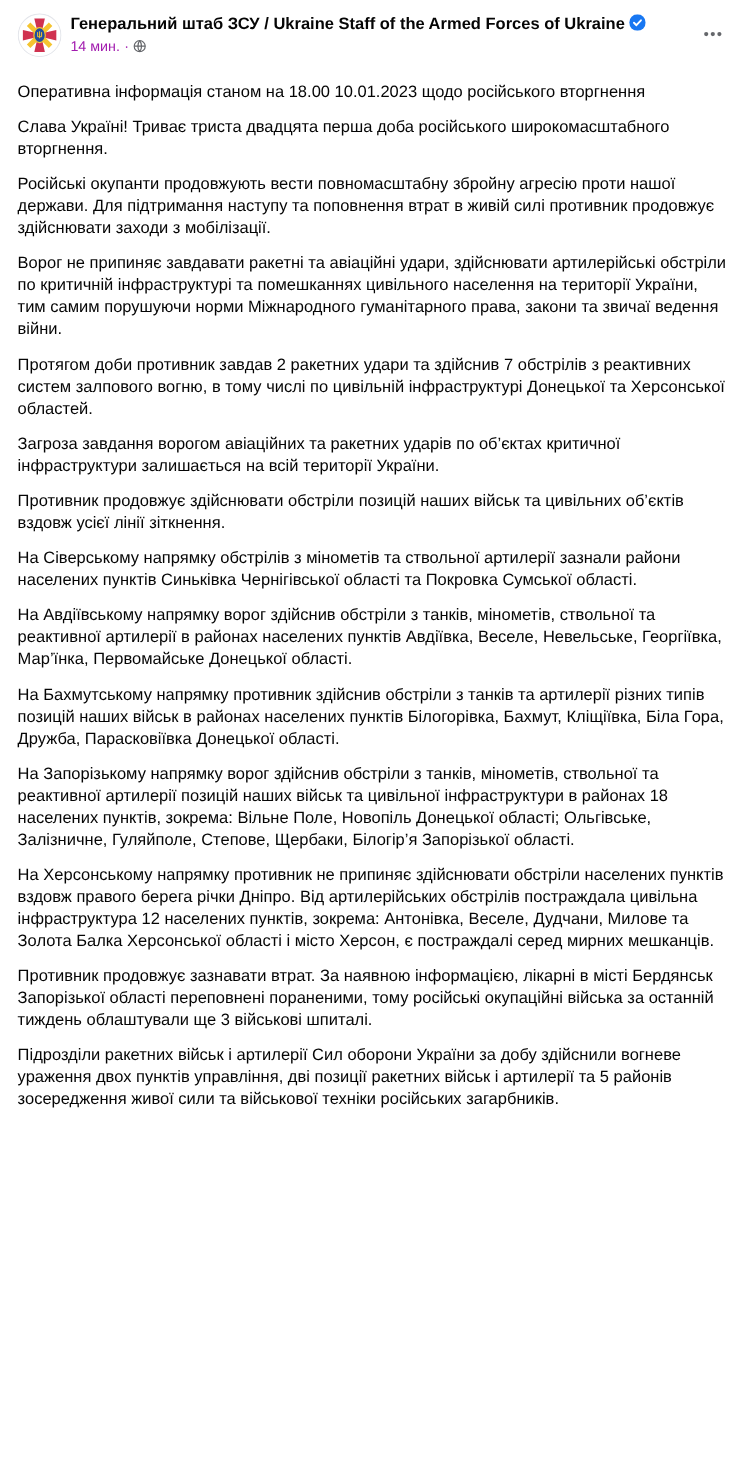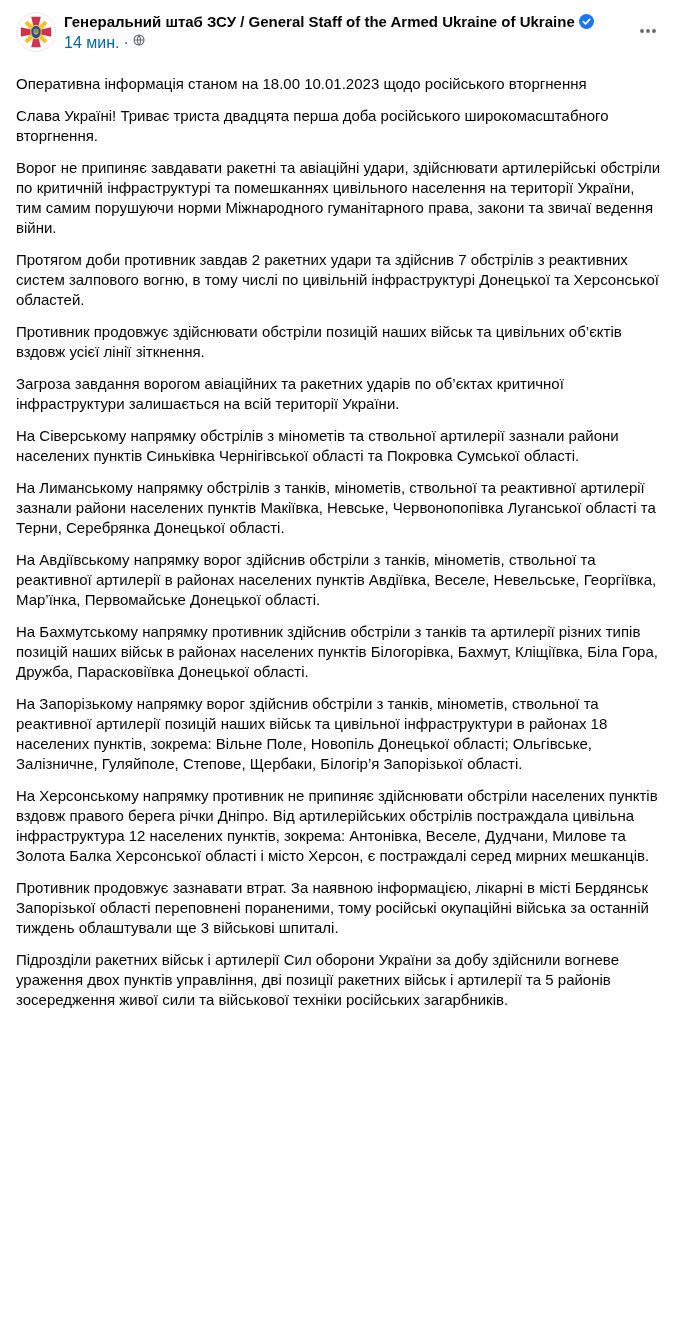--- a/index.html
+++ b/index.html
@@ -6,21 +6,21 @@
   .post{
     width:679px;min-height:1330px;background:#ffffff;box-sizing:border-box;
     font-family:"Liberation Sans",sans-serif;color:#050505;
   }
   .header{display:flex;align-items:flex-start;padding:12px 16px 4px 16px;}
   .avatar{width:40px;height:40px;border-radius:50%;flex:none;cursor:pointer;display:block;}
   .head-mid{margin-left:8px;flex:1;min-width:0;}
   .name-row{line-height:19px;}
   .page-name{font-size:15px;font-weight:700;color:#050505;cursor:pointer;}
   .verified{display:inline-block;vertical-align:-2px;margin-left:4px;}
-  .meta{margin-top:3px;font-size:16px;color:#0369a1;display:flex;}
+  .meta{margin-top:3px;font-size:13px;color:#a21caf;display:flex;align-items:center;}
   .meta .dot{margin:0 4px;}
   .globe{display:inline-block;vertical-align:-1px;}
   .menu-btn{flex:none;padding:6px 4px;margin-top:2px;cursor:pointer;border:none;background:none;line-height:0;}
   .body{padding:6px 16px 14px 16px;font-size:15px;line-height:20px;color:#050505;}
   .body p{margin:12px 0 9px 0;}
   .body p:last-child{margin-bottom:0;}
   a.link{color:#216fdb;text-decoration:none;cursor:pointer;}
 </style>
 </head>
 <body>
@@ -37,21 +37,21 @@
         <polygon points="17.8,24 22.2,24 24.8,35.2 15.2,35.2"></polygon>
         <polygon points="4.8,15.2 16,17.8 16,22.2 4.8,24.8"></polygon>
         <polygon points="35.2,15.2 35.2,24.8 24,22.2 24,17.8"></polygon>
       </g>
       <ellipse cx="20" cy="20" rx="5.2" ry="6.8" fill="#1f4f9e" stroke="#f4c430" stroke-width="1.1"></ellipse>
       <path d="M18.2 17.2 v4.2 M20 16.4 v6.4 M21.8 17.2 v4.2 M18.2 21.4 h3.6" stroke="#f4c430" stroke-width="0.9" fill="none"></path>
     </svg>
 
     <div class="head-mid">
       <div class="name-row">
-        <span class="page-name">Генеральний штаб ЗСУ / General Staff of the Armed Ukraine of Ukraine</span><svg class="verified" width="15" height="15" viewBox="0 0 16 16">
+        <span class="page-name">Генеральний штаб ЗСУ / Ukraine Staff of the Armed Forces of Ukraine</span><svg class="verified" width="15" height="15" viewBox="0 0 16 16">
           <circle cx="8" cy="8" r="8" fill="#1877f2"></circle>
           <path d="M4.6 8.2 L7 10.6 L11.4 5.8" stroke="#ffffff" stroke-width="1.8" fill="none" stroke-linecap="round" stroke-linejoin="round"></path>
         </svg>
       </div>
       <div class="meta">
         <span>14 мин.</span>
         <span class="dot">·</span>
         <svg class="globe" width="12" height="12" viewBox="0 0 12 12">
           <circle cx="6" cy="6" r="5" fill="none" stroke="#65676b" stroke-width="1.1"></circle>
           <path d="M1 6 h10 M6 1 c-2.2 2.8 -2.2 7.2 0 10 M6 1 c2.2 2.8 2.2 7.2 0 10" fill="none" stroke="#65676b" stroke-width="1.1"></path>
@@ -64,26 +64,26 @@
         <circle cx="5" cy="11" r="1.9" fill="#65676b"></circle>
         <circle cx="11" cy="11" r="1.9" fill="#65676b"></circle>
         <circle cx="17" cy="11" r="1.9" fill="#65676b"></circle>
       </svg>
     </button>
   </div>
 
   <div class="body">
       <p><span>Оперативна інформація станом на 18.00 10.01.2023 щодо російського вторгнення</span></p>
       <p><span>Слава Україні! Триває триста двадцята перша доба російського широкомасштабного вторгнення.</span></p>
+      <p><span>Російські окупанти продовжують вести повномасштабну збройну агресію проти нашої держави. Для підтримання наступу та поповнення втрат в живій силі противник продовжує здійснювати заходи з мобілізації.</span></p>
       <p><span>Ворог не припиняє завдавати ракетні та авіаційні удари, здійснювати артилерійські обстріли по критичній інфраструктурі та помешканнях цивільного населення на території України, тим самим порушуючи норми Міжнародного гуманітарного права, закони та звичаї ведення війни.</span></p>
       <p><span>Протягом доби противник завдав 2 ракетних удари та здійснив 7 обстрілів з реактивних систем залпового вогню, в тому числі по цивільній інфраструктурі Донецької та Херсонської областей.</span></p>
+      <p><span>Загроза завдання ворогом авіаційних та ракетних ударів по об’єктах критичної інфраструктури залишається на всій території України.</span></p>
       <p><span>Противник продовжує здійснювати обстріли позицій наших військ та цивільних об’єктів вздовж усієї лінії зіткнення.</span></p>
-      <p><span>Загроза завдання ворогом авіаційних та ракетних ударів по об’єктах критичної інфраструктури залишається на всій території України.</span></p>
       <p><span>На Сіверському напрямку обстрілів з мінометів та ствольної артилерії зазнали райони населених пунктів Синьківка Чернігівської області та Покровка Сумської області.</span></p>
-      <p><span>На Лиманському напрямку обстрілів з танків, мінометів, ствольної та реактивної артилерії зазнали райони населених пунктів Макіївка, Невське, Червонопопівка Луганської області та Терни, Серебрянка Донецької області.</span></p>
       <p><span>На Авдіївському напрямку ворог здійснив обстріли з танків, мінометів, ствольної та реактивної артилерії в районах населених пунктів Авдіївка, Веселе, Невельське, Георгіївка, Мар’їнка, Первомайське Донецької області.</span></p>
       <p><span>На Бахмутському напрямку противник здійснив обстріли з танків та артилерії різних типів позицій наших військ в районах населених пунктів Білогорівка, Бахмут, Кліщіївка, Біла Гора, Дружба, Парасковіївка Донецької області.</span></p>
       <p><span>На Запорізькому напрямку ворог здійснив обстріли з танків, мінометів, ствольної та реактивної артилерії позицій наших військ та цивільної інфраструктури в районах 18 населених пунктів, зокрема: Вільне Поле, Новопіль Донецької області; Ольгівське, Залізничне, Гуляйполе, Степове, Щербаки, Білогір’я Запорізької області.</span></p>
       <p><span>На Херсонському напрямку противник не припиняє здійснювати обстріли населених пунктів вздовж правого берега річки Дніпро. Від артилерійських обстрілів постраждала цивільна інфраструктура 12 населених пунктів, зокрема: Антонівка, Веселе, Дудчани, Милове та Золота Балка Херсонської області і місто Херсон, є постраждалі серед мирних мешканців.</span></p>
       <p><span>Противник продовжує зазнавати втрат. За наявною інформацією, лікарні в місті Бердянськ Запорізької області переповнені пораненими, тому російські окупаційні війська за останній тиждень облаштували ще 3 військові шпиталі.</span></p>
       <p><span>Підрозділи ракетних військ і артилерії Сил оборони України за добу здійснили вогневе ураження двох пунктів управління, дві позиції ракетних військ і артилерії та 5 районів зосередження живої сили та військової техніки російських загарбників.</span></p>
     </div>
 
 </div>
 

